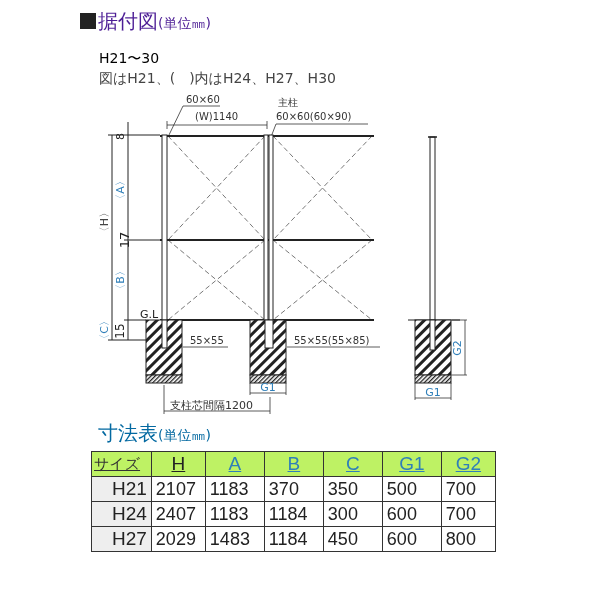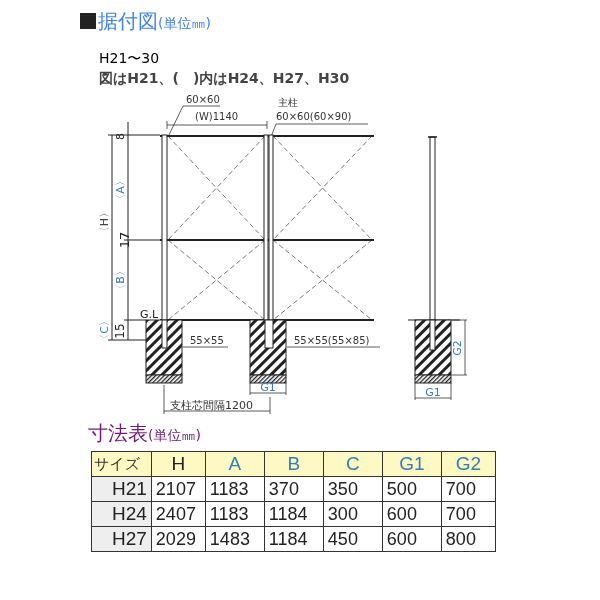--- a/index.html
+++ b/index.html
@@ -1,29 +1,29 @@
 <!DOCTYPE html>
 <html><head>
 <meta charset="utf-8">
 <style>
   html, body { margin: 0; padding: 0; background: #ffffff; }
   body { width: 600px; height: 600px; position: relative; overflow: hidden;
          font-family: "DejaVu Sans", "Liberation Sans", sans-serif; color: #222; }
-  .title { position: absolute; left: 80px; top: 8px; font-size: 20px; color: #3b82f6; letter-spacing: 0px; }
+  .title { position: absolute; left: 80px; top: 8px; font-size: 20px; color: #4c1d95; letter-spacing: 0px; }
   .title .sq { display: inline-block; width: 16px; height: 16px; background: #222; margin-right: 2px; vertical-align: -1px; }
   .title .unit { font-size: 14px; }
   .sub1 { position: absolute; left: 99px; top: 50px; font-size: 14px; color: #000000; }
-  .sub2 { position: absolute; left: 99px; top: 70px; font-size: 14px; color: #444; font-weight: bold; }
+  .sub2 { position: absolute; left: 99px; top: 70px; font-size: 14px; color: #444; }
   svg.diagram { position: absolute; left: 0; top: 0; }
-  .tbl-title { position: absolute; left: 88px; top: 420px; font-size: 20px; color: #701a75; }
+  .tbl-title { position: absolute; left: 98px; top: 420px; font-size: 20px; color: #0369a1; }
   .tbl-title .unit { font-size: 14px; }
   table.dims { position: absolute; left: 91px; top: 451px; border-collapse: collapse;
                font-family: "Liberation Sans", sans-serif; font-size: 18px; color: #222; }
   table.dims td, table.dims th { border: 1px solid #333; height: 24px; padding: 0 4px; text-align: left; font-weight: normal; }
-  table.dims th { background: #fef9c3; text-align: center; font-size: 19px; }
+  table.dims th { background: #bef264; text-align: center; font-size: 19px; text-decoration: underline; }
   table.dims th.blue { color: #2f7fb9; }
   table.dims th.size { font-size: 15px; text-align: left; padding-left: 2px; color: #333; width: 44px; }
   table.dims td.rowhead { background: #eeeeee; text-align: left; font-size: 19px; padding-left: 20px; }
   .c1 { width: 45px; } .c2 { width: 50px; } .c3 { width: 50px; } .c4 { width: 50px; } .c5 { width: 50px; } .c6 { width: 45px; }
 </style>
 </head>
 <body>
 
 <div class="title">
   <span class="sq"></span><span>据付図</span><span class="unit">(単位㎜)</span>

